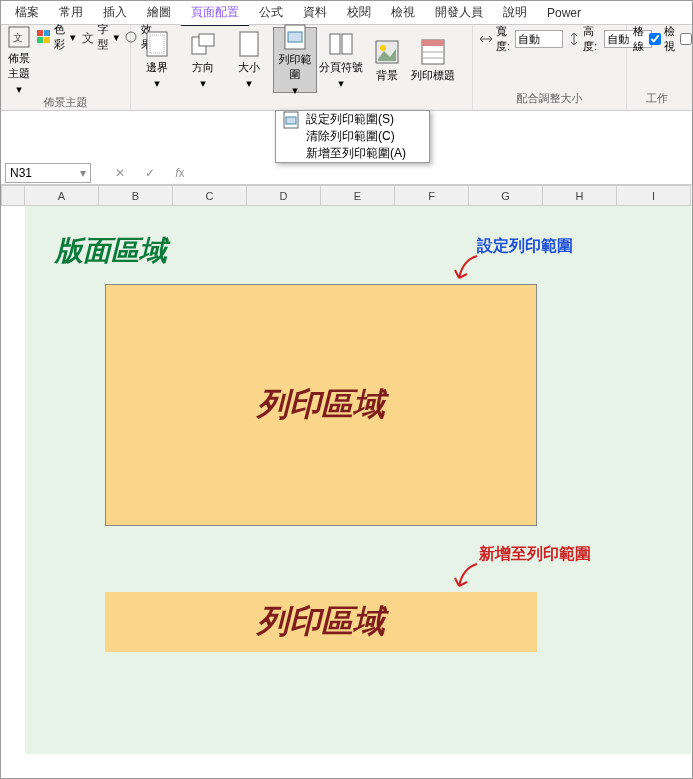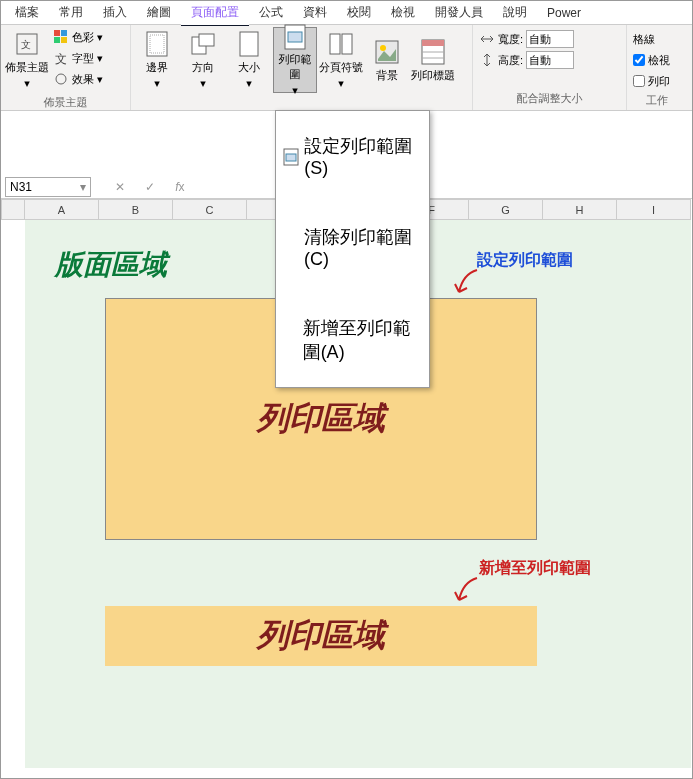--- a/index.html
+++ b/index.html
@@ -11,25 +11,25 @@
 .rgroup{display:flex;flex-direction:column;border-right:1px solid #ddd;padding:2px 4px;position:relative}
 .rgroup-body{flex:1;display:flex;align-items:flex-start;gap:2px}
 .rgroup-label{font-size:11px;color:#666;text-align:center;padding:2px 0}
 .bigbtn{display:flex;flex-direction:column;align-items:center;justify-content:center;width:44px;height:66px;cursor:pointer;font-size:11px;text-align:center;gap:2px}
 .bigbtn.active{background:#d0d0d0;border:1px solid #888}
 .bigbtn .ico{width:28px;height:28px;display:flex;align-items:center;justify-content:center}
 .smallrow{display:flex;align-items:center;gap:3px;font-size:11px;height:20px;padding:0 2px}
 .smallrow .ico{width:16px;height:16px;display:flex;align-items:center;justify-content:center}
 .inpsmall{width:48px;height:18px;border:1px solid #aaa;font-size:11px;padding:0 2px;background:#fff}
 .chk{width:12px;height:12px}
-.vcol{display:flex;flex-direction:column;gap:1px}
+.vcol{display:flex;gap:1px}
 .dropdown{position:absolute;top:110px;left:275px;width:155px;background:#fff;border:1px solid #999;box-shadow:2px 2px 5px rgba(0,0,0,.3);z-index:100}
-.dropdown-item{display:flex;align-items:center;gap:6px;padding:23px 8px;font-size:18px;cursor:pointer}
+.dropdown-item{display:flex;align-items:center;gap:6px;padding:0 8px;font-size:12px;cursor:pointer}
 .dropdown-item .ico{width:16px;height:16px}
-.namebar{display:flex;height:24px;border-bottom:1px solid #ccc;align-items:center;margin-top:64px}
+.namebar{display:flex;height:24px;border-bottom:1px solid #ccc;align-items:center;margin-top:50px}
 .namebox{width:86px;height:20px;border:1px solid #aaa;margin-left:4px;padding:0 4px;display:flex;align-items:center;font-size:12px;background:#fff}
 .fxbar{display:flex;align-items:center;gap:20px;margin-left:24px}
 .fxbtn{color:#999;font-size:12px}
 .grid{position:relative;display:flex}
 .rowheads{display:flex;flex-direction:column;width:24px}
 .rowhead{height:21px;border:1px solid #ccc;border-top:none;background:#f0f0f0;font-size:11px;display:flex;align-items:center;justify-content:center;color:#444}
 .corner{width:24px;height:21px;border:1px solid #ccc;background:#f0f0f0}
 .colheads{display:flex;position:absolute;left:24px;top:0}
 .colhead{width:74px;height:21px;border:1px solid #ccc;border-left:none;background:#f0f0f0;font-size:11px;display:flex;align-items:center;justify-content:center;color:#444}
 .sheet{position:absolute;left:24px;top:21px;width:666px;height:560px}

